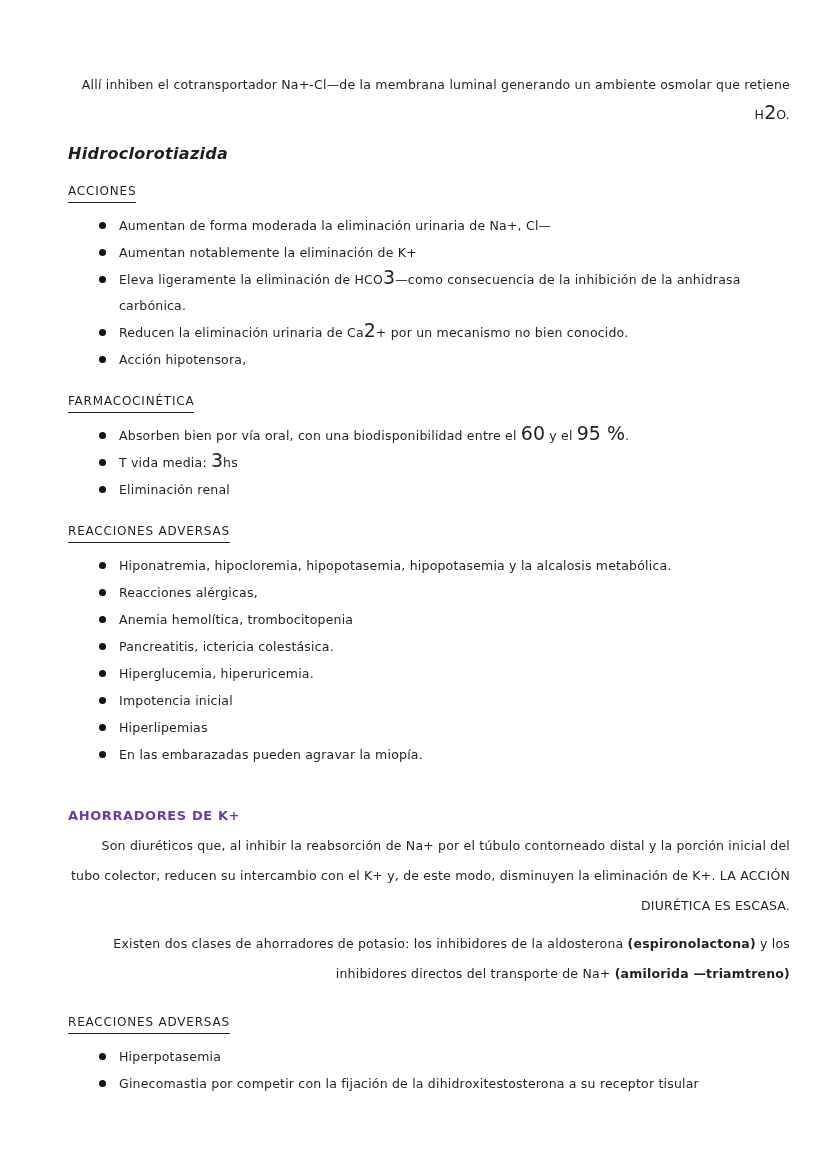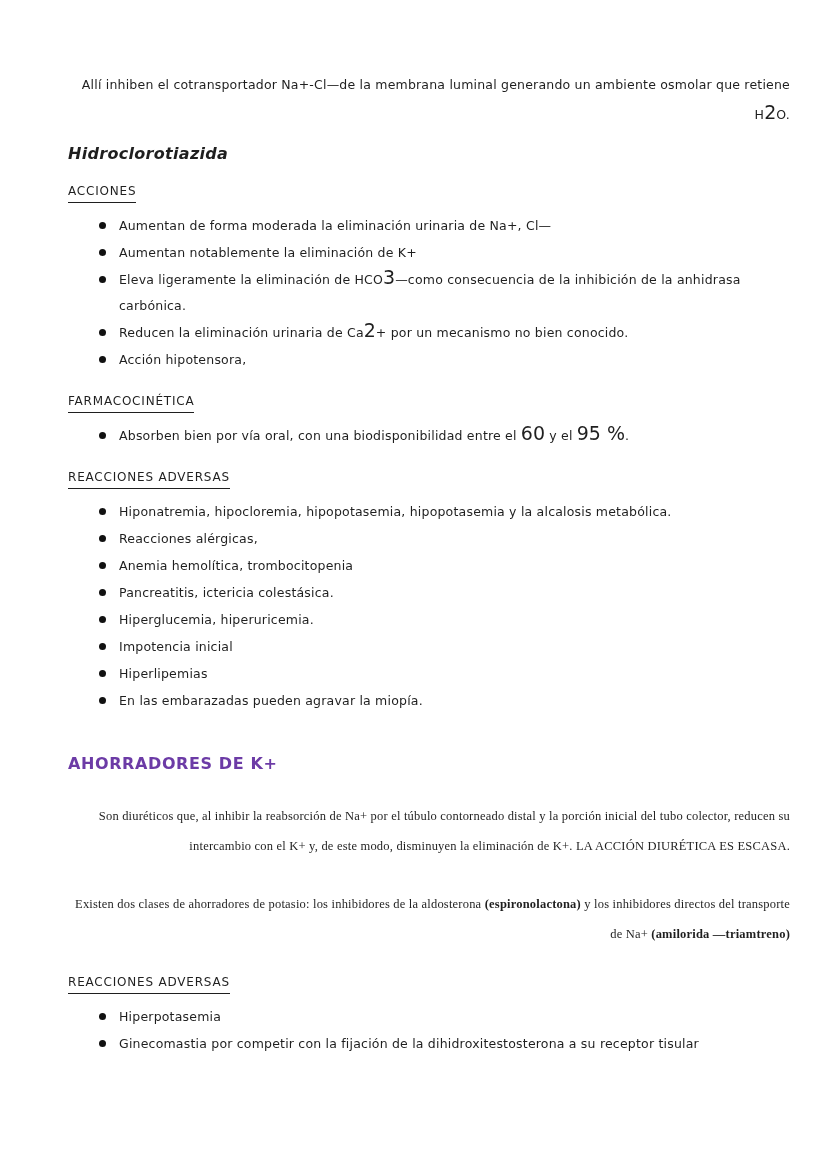--- a/index.html
+++ b/index.html
@@ -75,29 +75,28 @@
     position: absolute;
     left: 2px;
     top: 9px;
     width: 7px;
     height: 7px;
     border-radius: 50%;
     background: #111111;
   }
   .purple-heading {
     margin: 40px 0 0 28px;
-    font-size: 16px;
+    font-size: 13px;
     font-weight: 700;
     letter-spacing: 0.6px;
     color: #6c3ba6;
   }
   .body-para {
-    margin-top: 28px;
+    margin-top: 8px;
     text-indent: 34px;
-    font-family: Liberation Serif, serif;
   }
 </style>
 </head>
 <body>
 
 <div class="page">
 
 
   <div class="para intro"><span>Allí inhiben el cotransportador Na+-Cl—de la membrana luminal generando un ambiente osmolar que retiene H</span><span class="num">2</span><span>O.</span></div>
 
@@ -112,20 +111,22 @@
     <li><span>Eleva ligeramente la eliminación de HCO</span><span class="num">3</span><span>—como consecuencia de la inhibición de la anhidrasa carbónica.</span></li>
     <li><span>Reducen la eliminación urinaria de Ca</span><span class="num">2</span><span>+ por un mecanismo no bien conocido.</span></li>
     <li>Acción hipotensora,</li>
   </ul>
 
   <div class="sec-heading-row">
     <span class="sec-heading">FARMACOCINÉTICA</span>
   </div>
   <ul class="bullets">
     <li><span>Absorben bien por vía oral, con una biodisponibilidad entre el </span><span class="num">60</span><span> y el </span><span class="num">95 %</span><span>.</span></li>
+    <li><span>T vida media: </span><span class="num">3</span><span>hs</span></li>
+    <li>Eliminación renal</li>
   </ul>
 
   <div class="sec-heading-row">
     <span class="sec-heading">REACCIONES ADVERSAS</span>
   </div>
   <ul class="bullets">
     <li>Hiponatremia, hipocloremia, hipopotasemia, hipopotasemia y la alcalosis metabólica.</li>
     <li>Reacciones alérgicas,</li>
     <li>Anemia hemolítica, trombocitopenia</li>
     <li>Pancreatitis, ictericia colestásica.</li>

